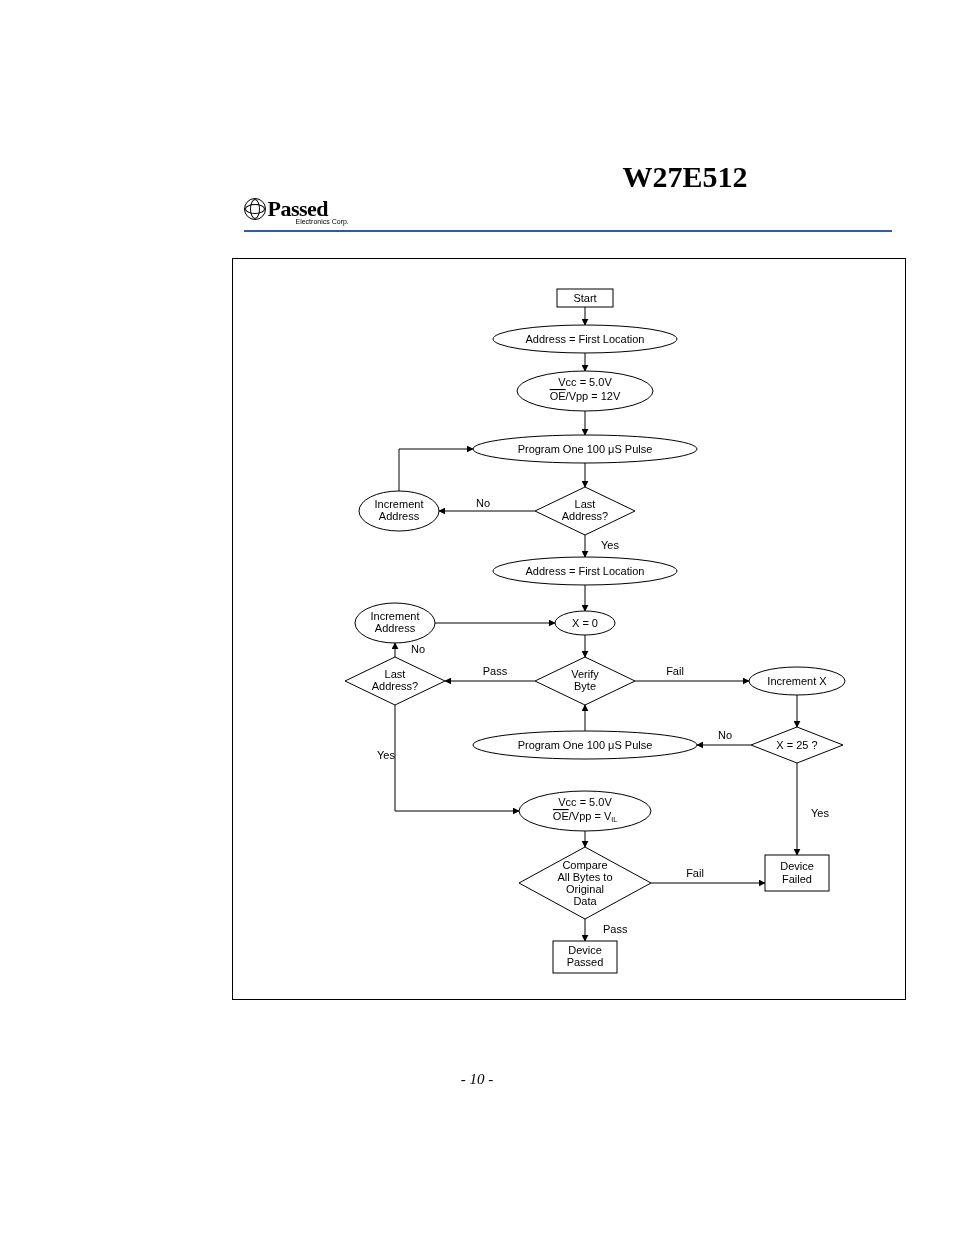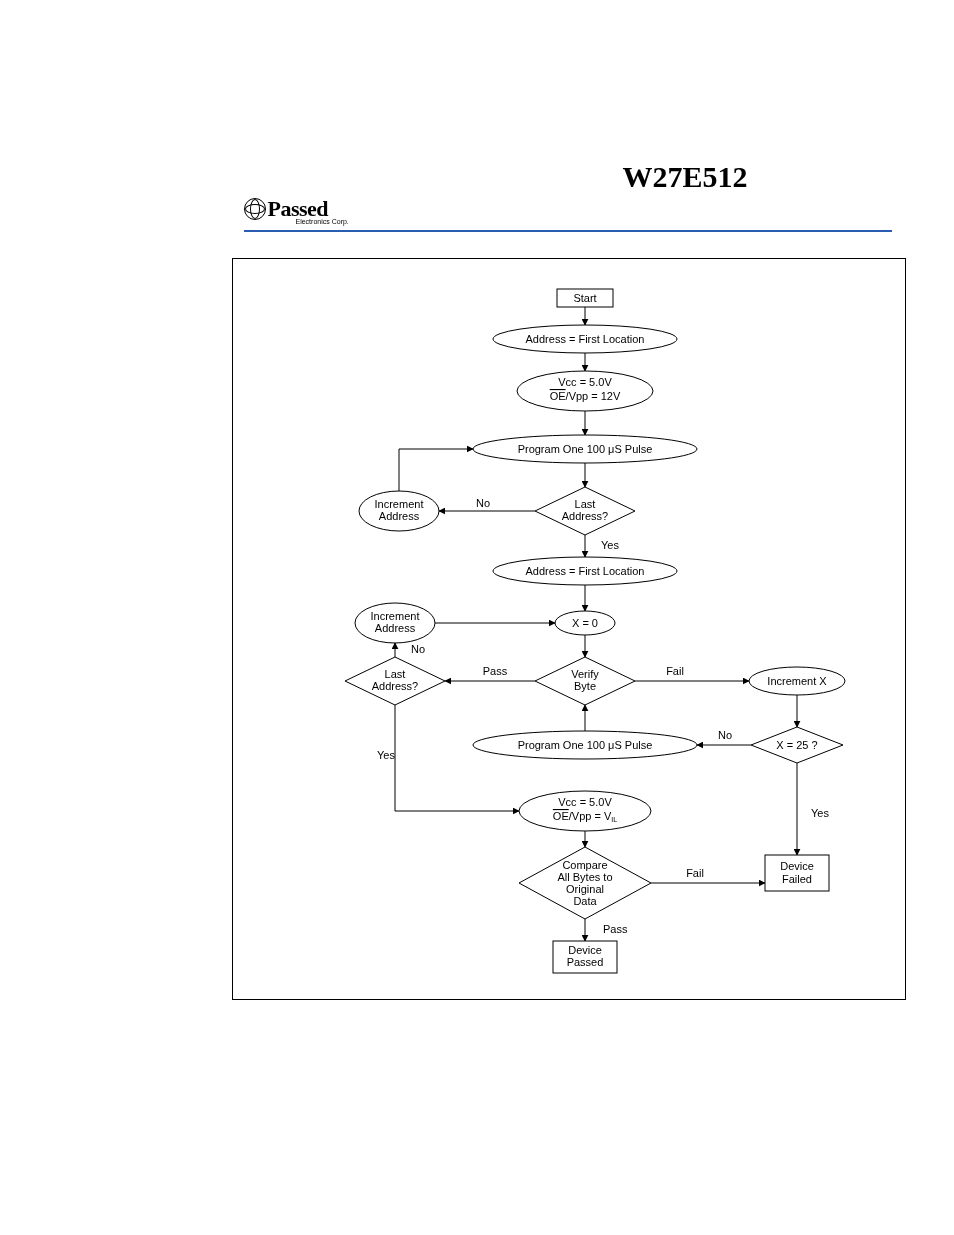--- a/index.html
+++ b/index.html
@@ -223,13 +223,14 @@
 
       <text class="label" x="326" y="674">Pass</text>
       <line x1="308" y1="660" x2="308" y2="682" stroke="#000" marker-end="url(#arrow)"></line>
       <rect x="276" y="682" width="64" height="32" fill="#fff" stroke="#000"></rect>
       <text class="label" x="308" y="695" text-anchor="middle">Device</text>
       <text class="label" x="308" y="707" text-anchor="middle">Passed</text>
 
     </svg>
   </div>
 
+  <div class="page-num">- 10 -</div>
 </div>
 
 </body></html>

